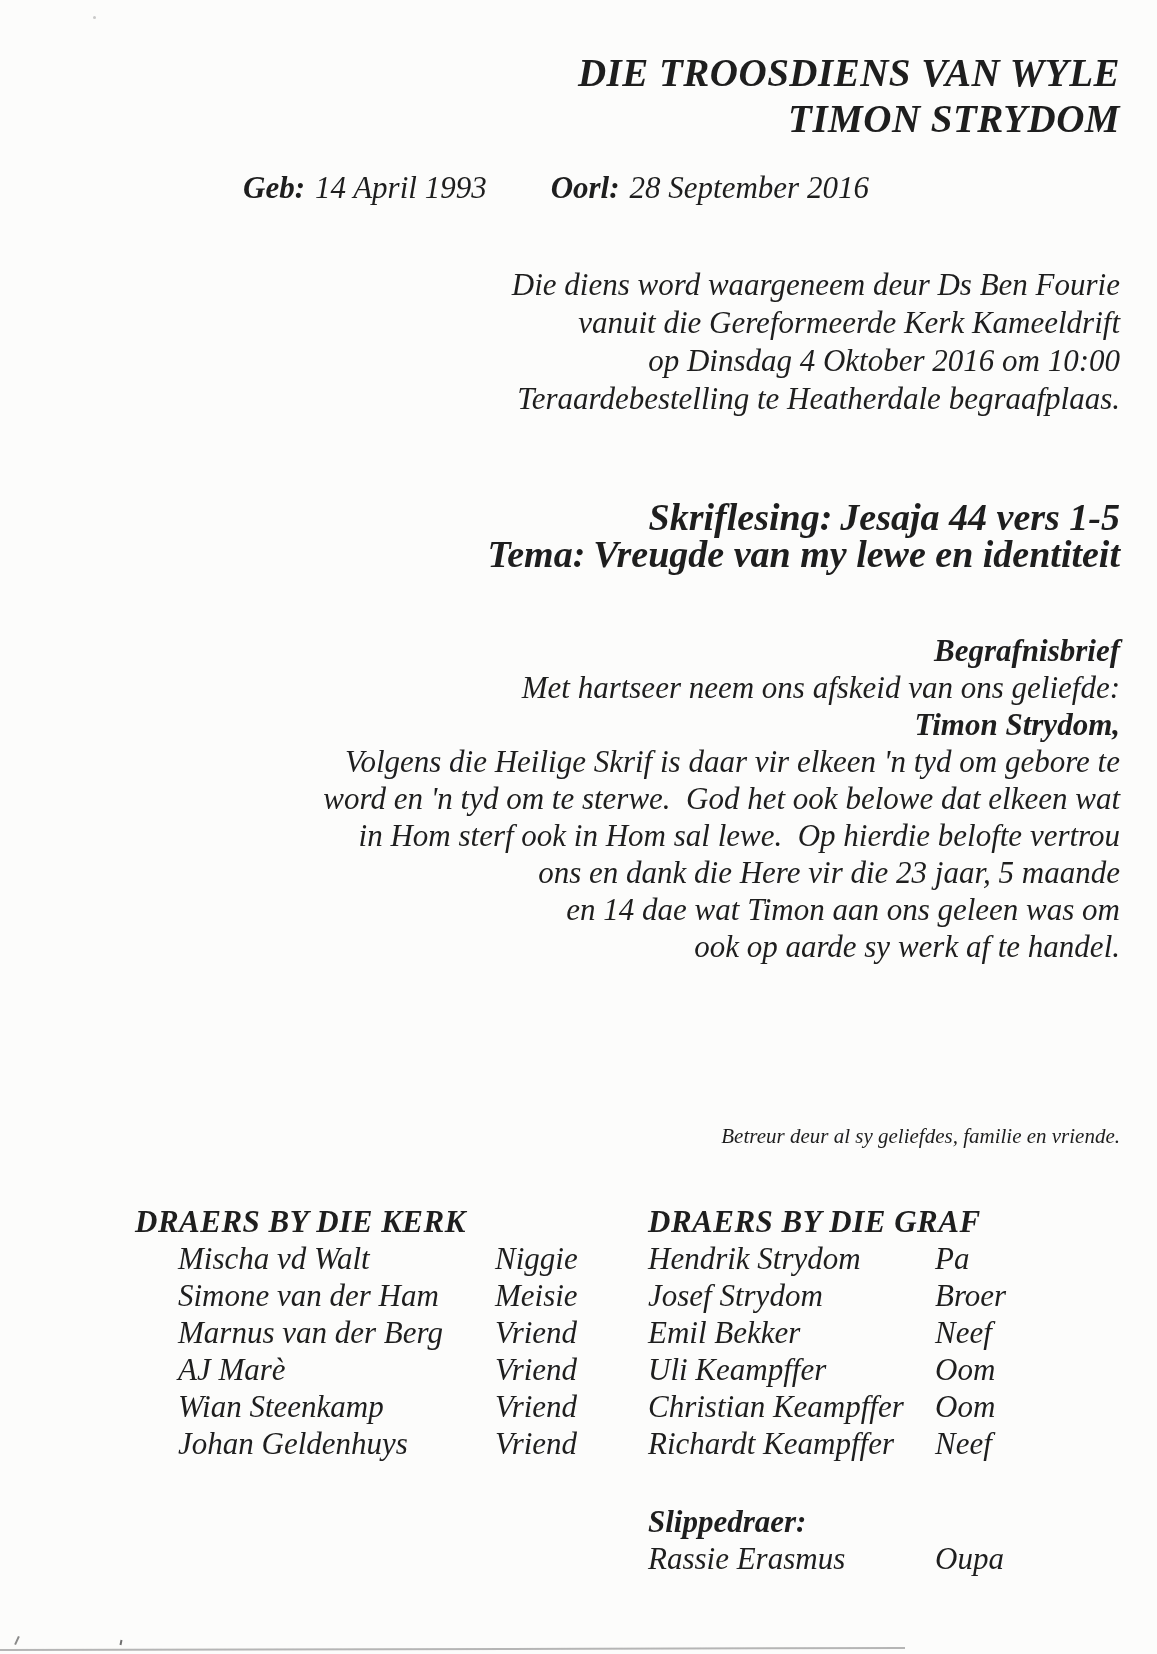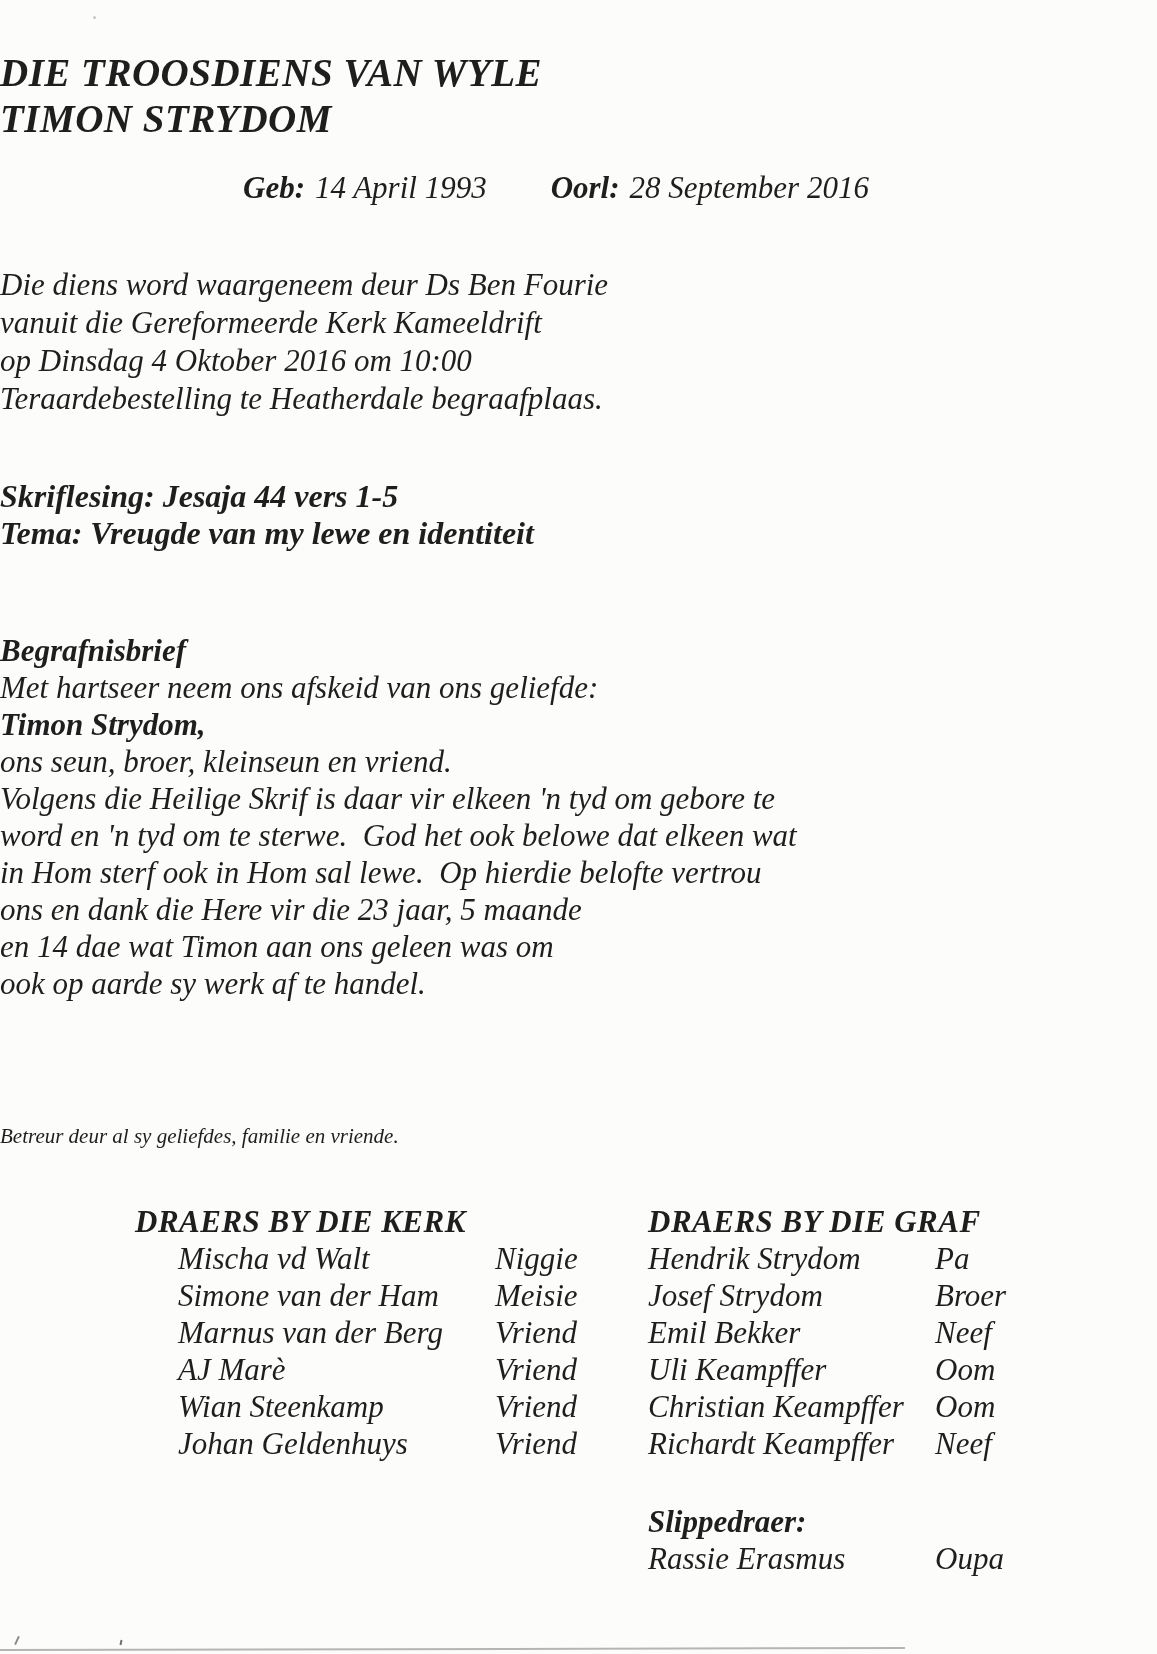--- a/index.html
+++ b/index.html
@@ -15,21 +15,21 @@
     font-style: italic;
     color: #1e1e1e;
     overflow: hidden;
   }
   .doc-block {
     position: absolute;
     left: 0;
     width: 1120px;
   }
   .centered {
-    text-align: left;
+    text-align: right;
   }
   .title-block {
     top: 50px;
     font-size: 39px;
     font-weight: 700;
     line-height: 46px;
     letter-spacing: 0.5px;
   }
   .dates-row {
     position: absolute;
@@ -43,22 +43,22 @@
   .label-bold {
     font-weight: 700;
     margin-right: 10px;
   }
   .service-block {
     top: 266px;
     font-size: 31px;
     line-height: 38px;
   }
   .scripture-block {
-    top: 478px;
-    font-size: 32px;
+    top: 499px;
+    font-size: 38px;
     line-height: 37px;
     font-weight: 700;
   }
   .scripture-block .label-bold { margin-right: 8px; }
   .obituary-block {
     top: 632px;
     font-size: 31px;
     line-height: 37px;
   }
   .obituary-block .bold-line {
@@ -164,21 +164,20 @@
   </div>
   <div>
     <span class="label-bold">Tema:</span><span>Vreugde van my lewe en identiteit</span>
   </div>
 </div>
 
 <div class="doc-block obituary-block centered">
   <div class="bold-line">Begrafnisbrief</div>
   <div>Met hartseer neem ons afskeid van ons geliefde:</div>
   <div class="bold-line">Timon Strydom,</div>
-  <div class="pre">ons seun, broer, kleinseun en vriend.</div>
   <div class="pre">Volgens die Heilige Skrif is daar vir elkeen 'n tyd om gebore te</div>
   <div class="pre">word en 'n tyd om te sterwe.  God het ook belowe dat elkeen wat</div>
   <div class="pre">in Hom sterf ook in Hom sal lewe.  Op hierdie belofte vertrou</div>
   <div class="pre">ons en dank die Here vir die 23 jaar, 5 maande</div>
   <div class="pre">en 14 dae wat Timon aan ons geleen was om</div>
   <div class="pre">ook op aarde sy werk af te handel.</div>
 </div>
 
 <div class="doc-block mourned-line centered">Betreur deur al sy geliefdes, familie en vriende.</div>
 

